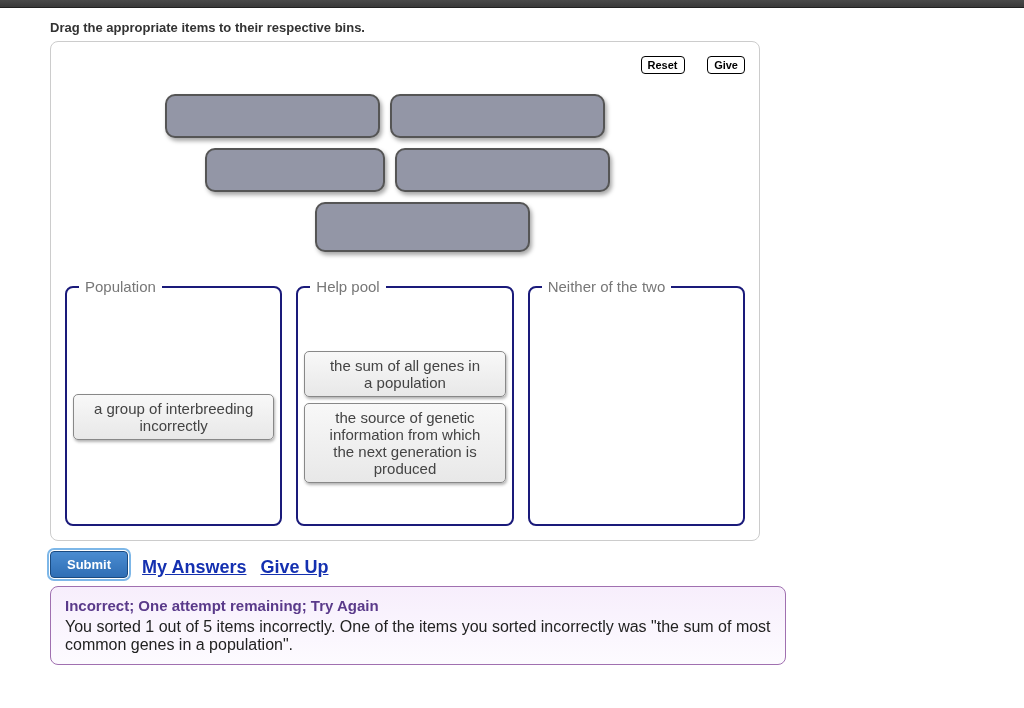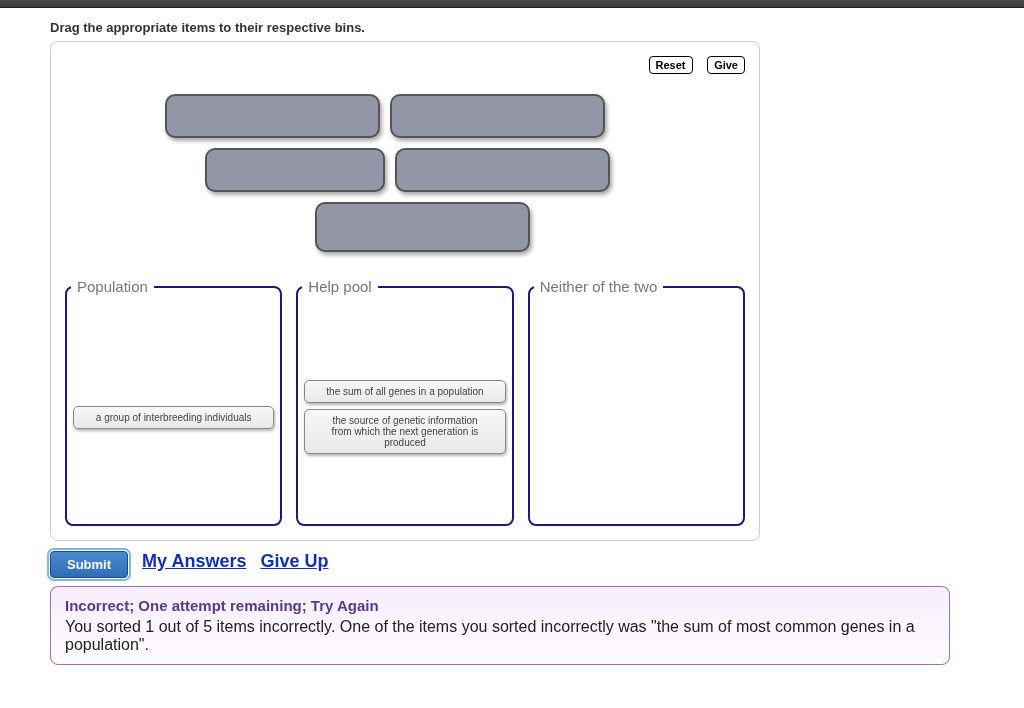--- a/index.html
+++ b/index.html
@@ -35,21 +35,21 @@
   }
   .ctrl-btn {
     display: inline-block;
     border: 1px solid #000;
     border-radius: 4px;
     padding: 2px 6px;
     font-size: 11px;
     font-weight: bold;
     background: #fff;
     cursor: pointer;
-    margin-left: 11px;
+    margin-left: 19px;
   }
   .stage {
     padding: 0 30px 20px 100px;
   }
   .row { margin-bottom: 10px; display:flex; gap:10px; }
   .chip {
     width: 215px;
     height: 44px;
     background: #9396a6;
     border: 2px solid #555;
@@ -73,44 +73,44 @@
     border-radius: 8px;
     padding: 28px 6px 6px 6px;
     display:flex;
     flex-direction:column;
     justify-content:center;
     gap:6px;
   }
   .bin-title {
     position: absolute;
     top: -10px;
-    left: 4px;
+    left: 12px;
     background: #fff;
     padding: 0 6px;
     color: #777;
     font-size: 15px;
   }
   .item {
     background: linear-gradient(to bottom, #f8f8f8, #e8e8e8);
     border: 1px solid #888;
     border-radius: 5px;
     box-shadow: 1px 2px 3px rgba(0,0,0,0.3);
-    font-size: 10px;
+    font-size: 15px;
     color: #444;
     text-align: center;
     padding: 5px 20px;
     cursor: move;
   }
   .item.wrong {
     border: 2px solid #d98c3a;
   }
   .actions {
     margin: 10px 0 8px 0;
     display:flex;
-    align-items:flex-start;
+    align-items:flex-end;
     gap:14px;
   }
   .submit {
     background: linear-gradient(to bottom,#4a8cd1,#2f6eb5);
     color:#fff;
     border:1px solid #1a4a80;
     border-radius:4px;
     padding:5px 16px;
     font-size:13px;
     font-weight:bold;
@@ -119,21 +119,21 @@
     outline-offset: 1px;
   }
   .link {
     color:#1430b0;
     font-size:18px;
     font-weight:bold;
     text-decoration:underline;
     cursor:pointer;
   }
   .feedback {
-    width: 900px;
+    width: 736px;
     border:1px solid #a070b0;
     border-radius:8px;
     background: linear-gradient(to bottom, #f7eefc, #fdfbff);
     padding:10px 14px;
     margin-top:2px;
   }
   .fb-title {
     color:#5a3a8a;
     font-weight:bold;
     font-size:15px;
@@ -168,21 +168,21 @@
         <div class="chip"></div>
       </div>
       <div class="row indent2">
         <div class="chip"></div>
       </div>
     </div>
 
     <div class="bins">
       <div class="bin">
         <div class="bin-title">Population</div>
-        <div class="item">a group of interbreeding individuals</div>
+        <div class="item">a group of interbreeding incorrectly</div>
       </div>
       <div class="bin">
         <div class="bin-title">Help pool</div>
         <div class="item">the sum of all genes in a population</div>
         <div class="item">the source of genetic information from which the next generation is produced</div>
       </div>
       <div class="bin">
         <div class="bin-title">Neither of the two</div>
       </div>
     </div>

